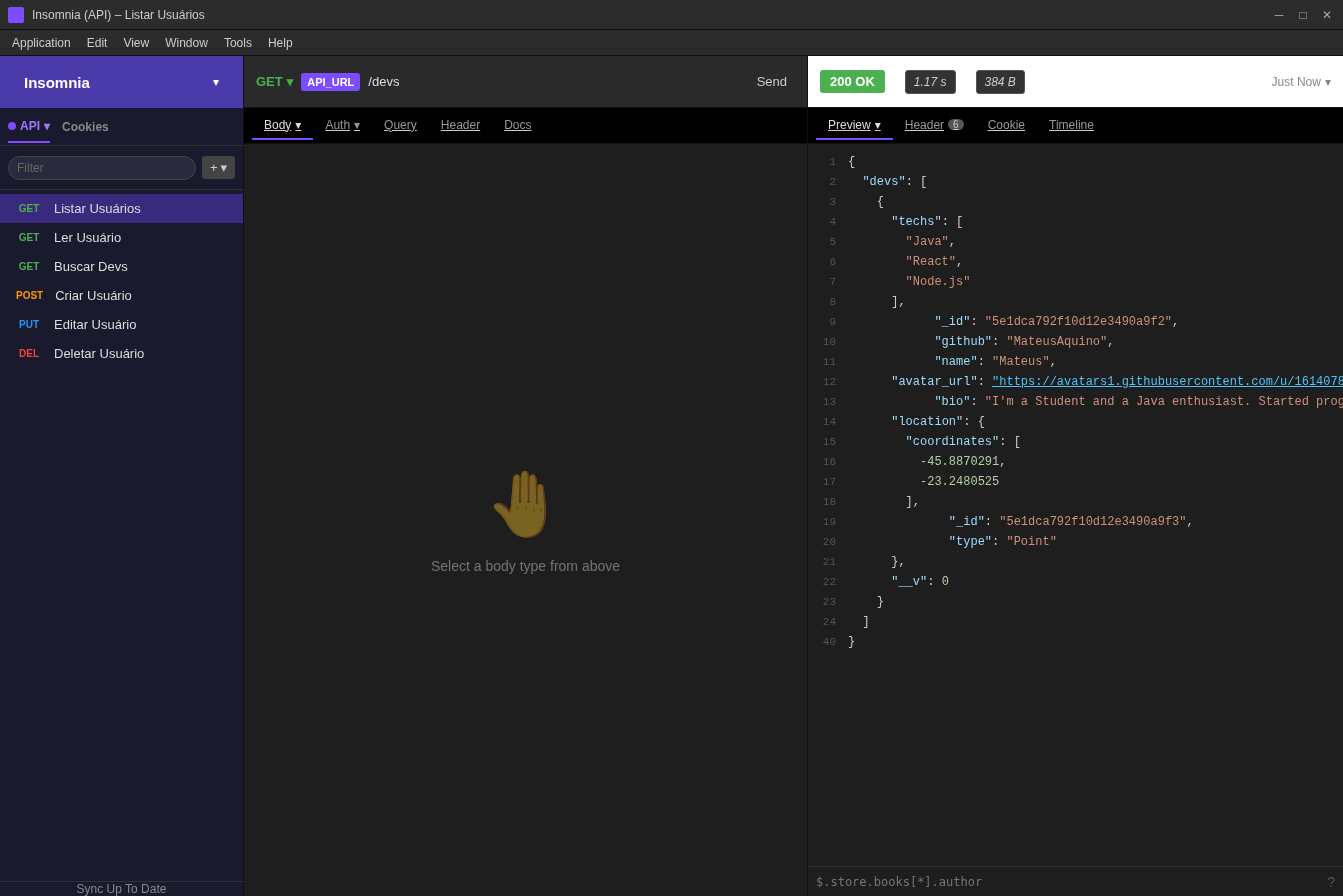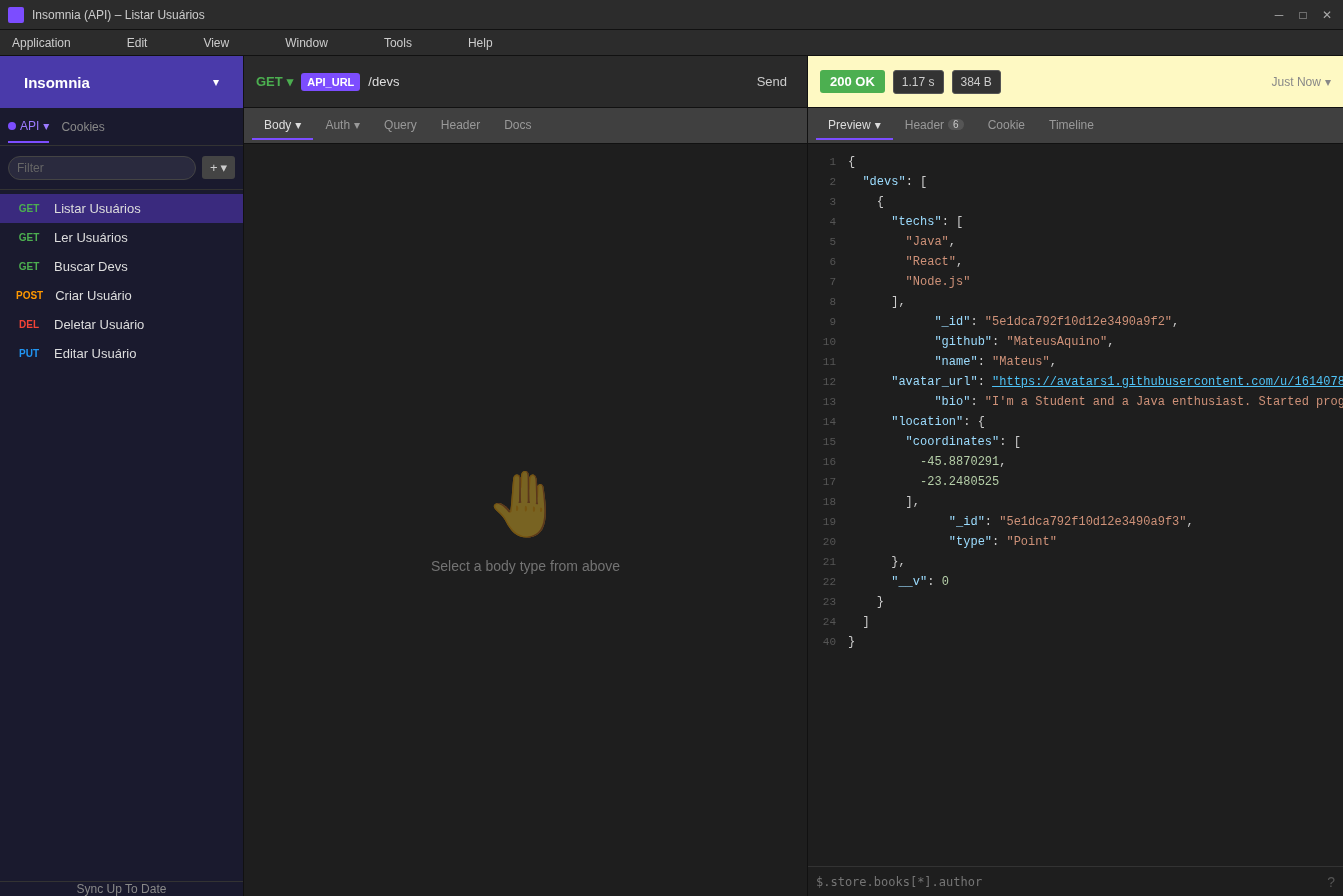--- a/index.html
+++ b/index.html
@@ -42,21 +42,20 @@
     
     .menu-bar {
       background: #2c2c2c;
       height: 26px;
       display: flex;
       align-items: center;
       padding: 0 4px;
       border-bottom: 1px solid #111;
       font-size: 12px;
       color: #ccc;
-      gap: 40px;
     }
     .menu-item {
       padding: 2px 8px;
       cursor: pointer;
       border-radius: 3px;
     }
 
     
     .app-layout {
       display: flex;
@@ -217,24 +216,25 @@
       color: #ccc;
       font-size: 13px;
       cursor: pointer;
       padding: 4px 8px;
     }
 
     
     .tab-bar {
       display: flex;
       align-items: center;
-      background: #404040;
+      background: #000000;
       border-bottom: 1px solid #111;
       height: 36px;
       padding: 0 8px;
+      text-decoration: underline;
     }
     .tab {
       padding: 6px 12px;
       cursor: pointer;
       color: #999;
       font-size: 12px;
       border-bottom: 2px solid transparent;
       display: flex; align-items: center; gap: 4px;
     }
     .tab.active { color: #ddd; border-bottom: 2px solid #7c4dff; }
@@ -272,39 +272,40 @@
       display: flex;
       flex-direction: column;
       flex-shrink: 0;
     }
     .response-toolbar {
       display: flex;
       align-items: center;
       justify-content: space-between;
       padding: 0 12px;
       height: 52px;
-      background: #fef9c3;
+      background: #ffffff;
       border-bottom: 1px solid #111;
-      gap: 8px;
+      gap: 20px;
     }
     .status-badge {
       background: #4caf50;
       color: #fff;
       padding: 4px 10px;
       border-radius: 3px;
       font-size: 13px;
       font-weight: bold;
     }
     .meta-badge {
       background: #333;
       color: #ccc;
       border: 1px solid #555;
       padding: 4px 8px;
       border-radius: 3px;
       font-size: 12px;
+      font-style: italic;
     }
     .timestamp {
       flex: 1;
       text-align: right;
       color: #888;
       font-size: 12px;
       display: flex; align-items: center; justify-content: flex-end; gap: 4px;
     }
 
     
@@ -395,21 +396,21 @@
 
 <div class="app-layout">
   <div class="content-area">
 
     <div class="sidebar">
       <div class="sidebar-header">
         <span class="sidebar-title">Insomnia</span>
         <span class="sidebar-dropdown-icon">▾</span>
       </div>
 
-      <div style="display:flex; align-items:center; padding:0 8px; background:#1a1a2e; border-bottom:1px solid #333; height:38px; gap:12px;">
+      <div style="display:flex; align-items:center; padding:0 8px; background:#1a1a2e; border-bottom:1px solid #333; height:38px; gap:12px;font-weight:bold;">
         <span style="display:flex; align-items:center; gap:4px; cursor:pointer; font-size:12px; color:#9c7aff; border-bottom:2px solid #7c4dff; padding: 8px 0;">
           <span style="width:8px;height:8px;border-radius:50%;background:#7c4dff;display:inline-block;"></span>
           <span>API</span>
           <span class="chevron-down"></span>
         </span>
         <span style="font-size:12px; color:#888; cursor:pointer;text-align:center;">Cookies</span>
       </div>
 
       <div class="sidebar-controls">
         <input class="filter-input" type="text" placeholder="Filter" style="">
@@ -419,37 +420,37 @@
         </button>
       </div>
 
       <div class="sidebar-list">
         <div class="sidebar-item active">
           <span class="method-badge method-get">GET</span>
           <span class="sidebar-item-name">Listar Usuários</span>
         </div>
         <div class="sidebar-item">
           <span class="method-badge method-get">GET</span>
-          <span class="sidebar-item-name">Ler Usuários</span>
+          <span class="sidebar-item-name">Ler Usuário</span>
         </div>
         <div class="sidebar-item">
           <span class="method-badge method-get">GET</span>
           <span class="sidebar-item-name">Buscar Devs</span>
         </div>
         <div class="sidebar-item">
           <span class="method-badge method-post">POST</span>
           <span class="sidebar-item-name">Criar Usuário</span>
         </div>
         <div class="sidebar-item">
+          <span class="method-badge method-put">PUT</span>
+          <span class="sidebar-item-name">Editar Usuário</span>
+        </div>
+        <div class="sidebar-item">
           <span class="method-badge method-del">DEL</span>
           <span class="sidebar-item-name">Deletar Usuário</span>
-        </div>
-        <div class="sidebar-item">
-          <span class="method-badge method-put">PUT</span>
-          <span class="sidebar-item-name">Editar Usuário</span>
         </div>
       </div>
 
       <div class="sidebar-footer">Sync Up To Date</div>
     </div>
 
     <div class="request-panel">
 
       <div class="url-bar">
         <div class="method-select">

